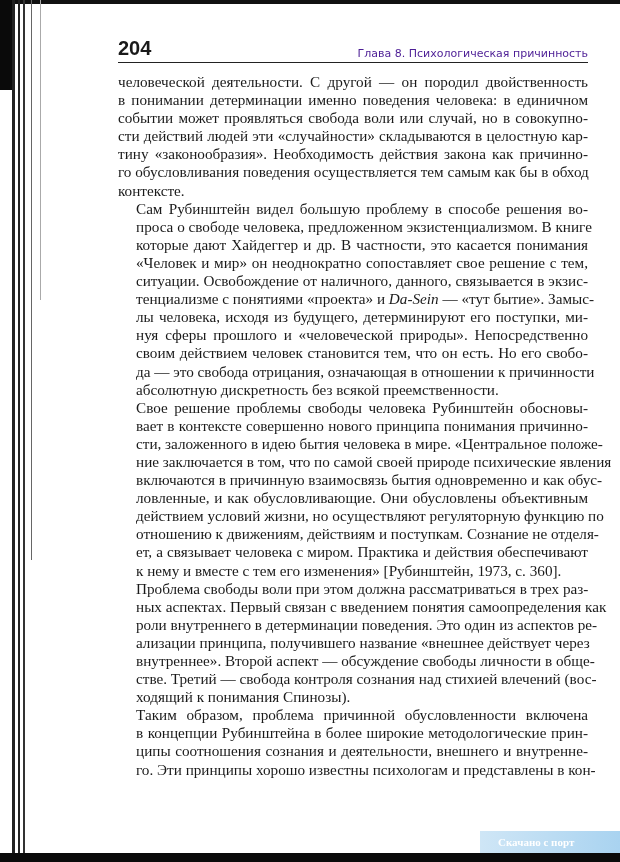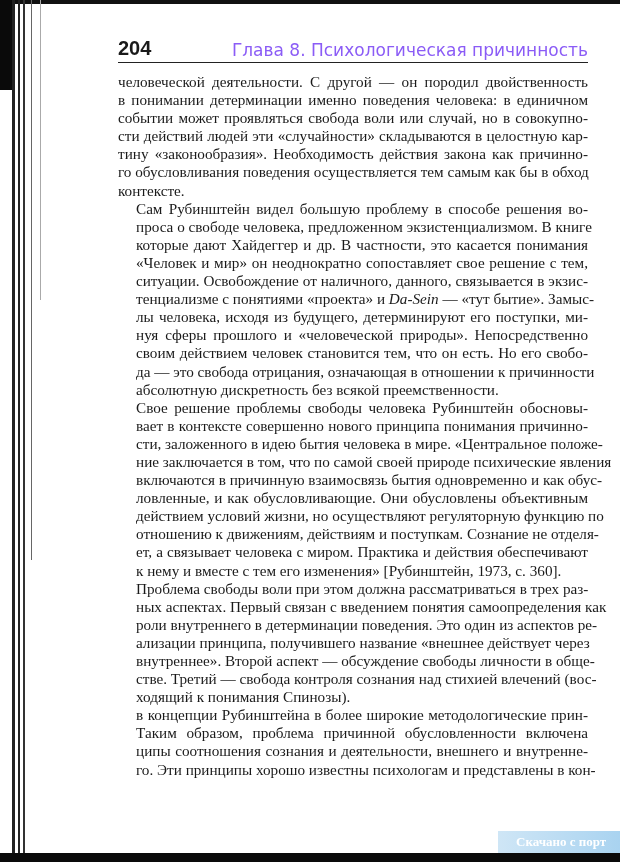--- a/index.html
+++ b/index.html
@@ -13,33 +13,33 @@
   .top-shadow { position:absolute; left:0; top:0; width:620px; height:4px; background:#111; }
   .left-black { position:absolute; left:0; top:0; width:12px; height:90px; background:#0a0a0a; }
   .spine-line { position:absolute; top:0; width:2px; height:862px; background:#222; }
   .spine-line.l1 { left:12px; width:3px; }
   .spine-line.l2 { left:18px; }
   .spine-line.l3 { left:23px; width:1.5px; background:#333; }
   .spine-line.l4 { left:31px; width:1px; background:#666; height:560px; }
   .spine-line.l5 { left:40px; width:1px; background:#aaa; height:300px; }
   .bottom-black { position:absolute; left:0; bottom:0; width:620px; height:9px; background:#0a0a0a; }
   .watermark {
-    position:absolute; right:0; bottom:9px; width:122px; height:22px;
+    position:absolute; right:0; bottom:9px; width:140px; height:22px;
     background:linear-gradient(90deg,#cfe6f6,#a9d3f0);
-    color:#ffffff; font-weight:bold; font-size:13px; line-height:22px;
+    color:#ffffff; font-weight:bold; font-size:11px; line-height:22px;
     padding-left:18px; box-sizing:border-box; white-space:nowrap; overflow:hidden;
   }
 
   .page { position:absolute; left:118px; top:40px; width:470px; }
   .running-head {
     display:flex; justify-content:space-between; align-items:flex-end;
     border-bottom:1.5px solid #222; padding-bottom:2px; height:20px;
   }
   .page-num { font-family:"Liberation Sans", sans-serif; font-weight:bold; font-size:20px; }
-  .chapter-title { font-family:"DejaVu Sans", sans-serif; font-size:17px; color:#8b5cf6; }
+  .chapter-title { font-family:"DejaVu Sans", sans-serif; font-size:11px; color:#4c1d95; }
   .body-text { margin-top:10px; }
   .body-text p {
     margin:0; font-size:15.2px; line-height:18.1px; text-align:justify;
     text-align-last:left; hyphens:manual;
   }
   .body-text p.indent { text-indent:18px; }
   .line { display:block; text-align:justify; text-align-last:justify; white-space:nowrap; }
   .line.last { text-align-last:left; }
   em { font-style:italic; }
 </style>
@@ -97,22 +97,22 @@
       <p class="indent">
         <span class="line" style="text-indent: 18px;">Проблема свободы воли при этом должна рассматриваться в трех раз-</span>
         <span class="line">ных аспектах. Первый связан с введением понятия самоопределения как</span>
         <span class="line">роли внутреннего в детерминации поведения. Это один из аспектов ре-</span>
         <span class="line">ализации принципа, получившего название «внешнее действует через</span>
         <span class="line">внутреннее». Второй аспект — обсуждение свободы личности в обще-</span>
         <span class="line">стве. Третий — свобода контроля сознания над стихией влечений (вос-</span>
         <span class="line last">ходящий к понимания Спинозы).</span>
       </p>
       <p class="indent">
+        <span class="line" style="text-indent: 18px;">Таким образом, проблема причинной обусловленности включена</span>
         <span class="line">в концепции Рубинштейна в более широкие методологические прин-</span>
-        <span class="line" style="text-indent: 18px;">Таким образом, проблема причинной обусловленности включена</span>
         <span class="line">ципы соотношения сознания и деятельности, внешнего и внутренне-</span>
         <span class="line">го. Эти принципы хорошо известны психологам и представлены в кон-</span>
       </p>
     </div>
 </div>
 
 <div class="watermark">Скачано с порт</div>
 <div class="bottom-black"></div>
 
 </body></html>

